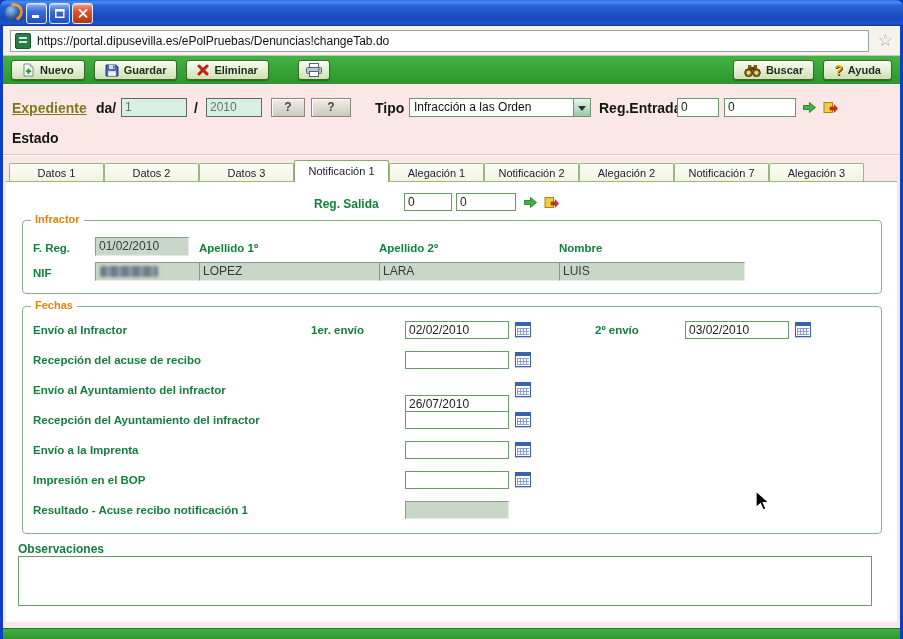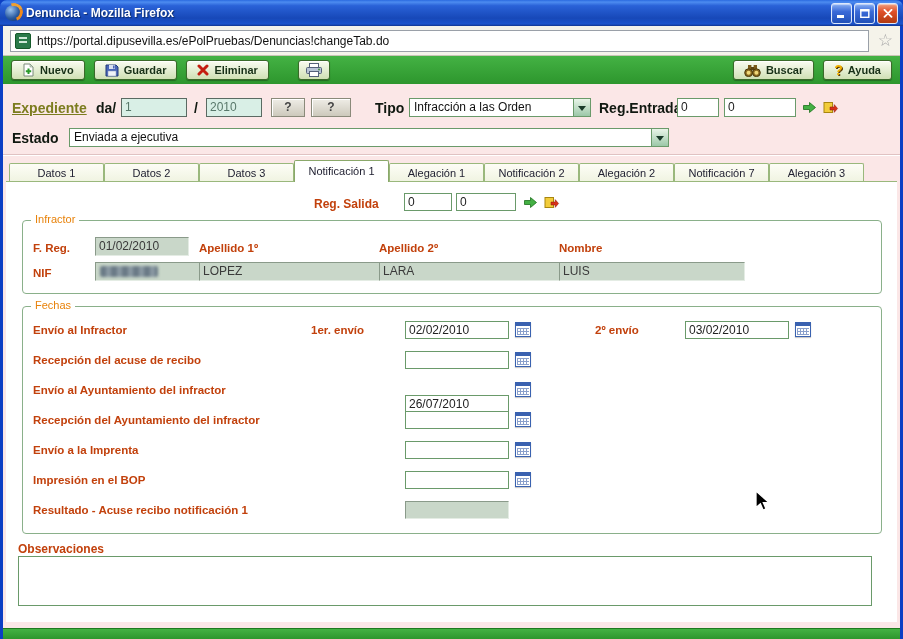--- a/index.html
+++ b/index.html
@@ -59,44 +59,43 @@
 
   
   .tabstrip{position:absolute;left:6px;top:76px;height:21px;display:flex}
   .tab{width:95px;height:28px;margin-top:3px;background:linear-gradient(#fdfdf6,#e9eed6);
     border:1px solid #9ab87c;border-bottom:none;border-radius:2px 2px 0 0;
     font-size:11px;color:#223;text-align:center;line-height:19px;white-space:nowrap;overflow:hidden}
   .tab.active{background:#fff;height:22px;margin-top:0;border-color:#8aa86a;position:relative;z-index:3;line-height:21px}
 
   
   .panel{position:absolute;left:3px;top:97px;width:891px;height:441px;background:#fff;border-top:1px solid #9ab87c}
-  .blabel{position:absolute;font-size:11.5px;font-weight:bold;color:#c2410c;line-height:18px;white-space:nowrap}
+  .blabel{position:absolute;font-size:11.5px;font-weight:bold;color:#15803d;line-height:18px;white-space:nowrap}
   .fset{position:absolute;border:1px solid #8ab08a;border-radius:4px}
-  .legend{position:absolute;top:-8px;left:8px;background:#fff;padding:0 4px;font-size:11px;font-weight:normal;color:#e8820a}
+  .legend{position:absolute;top:-8px;left:8px;background:#fff;padding:0 4px;font-size:11px;font-weight:bold;color:#e8820a}
   .cal{position:absolute;width:16px;height:15px;background:#fff;border:1px solid #3a62b0;box-shadow:0 1px 1px rgba(0,0,0,.2)}
   .cal::before{content:"";position:absolute;left:0;top:0;right:0;height:3px;background:#3a62b0}
   .cal::after{content:"";position:absolute;left:1px;top:5px;width:12px;height:7px;
     background-image:repeating-linear-gradient(90deg,#8aa0cc 0 1px,transparent 1px 3px),
                      repeating-linear-gradient(#8aa0cc 0 1px,transparent 1px 3px)}
   .mini{position:absolute;width:15px;height:14px}
   .frow{position:absolute;left:0;right:0;height:19px}
   .redact{position:absolute;left:4px;top:3px;width:58px;height:11px;border-radius:2px;
     background:repeating-linear-gradient(90deg,#6a7a86 0 6px,#8a98a2 6px 11px);filter:blur(1.5px)}
   .obs{position:absolute;background:#fff;border:1px solid #6a9a6a;resize:none;font-family:"Liberation Sans",sans-serif;font-size:12px}
   .bottomstrip{position:absolute;left:0;bottom:0;width:100%;height:11px;background:linear-gradient(#44b244,#2d962d);border-top:1px solid #1f7a1f}
   .cursor{position:absolute;left:755px;top:490px;z-index:50}
 </style>
 </head>
 <body>
 
 <div id="page">
 
   <div class="titlebar">
     <span class="ff-icon"></span>
-    <span class="title">Denuncia - Mozilla Firefox</span>
     <div class="winbtns">
       <span class="wbtn">
         <svg width="10" height="9">
             <rect x="0" y="6" width="7" height="3" fill="#fff"></rect>
           </svg>
       </span>
       <span class="wbtn">
         <svg width="10" height="9">
             <rect x="0.8" y="0.8" width="8" height="7.5" fill="none" stroke="#fff" stroke-width="1.4"></rect>
             <rect x="0.3" y="0.3" width="9" height="2.2" fill="#fff"></rect>
@@ -194,26 +193,20 @@
         </svg>
     </span>
     <span class="mini" style="left:820px;top:16px">
       <svg width="16" height="13">
           <rect x="1" y="1.5" width="8.5" height="10" fill="#f2cc3a" stroke="#a8860f"></rect>
           <path d="M7 6 h4.2 v-2.4 l3.4 3.9 -3.4 3.9 v-2.4 h-4.2 z" fill="#d83018" stroke="#8a1a08" stroke-width="0.5"></path>
         </svg>
     </span>
 
     <span class="hlabel" style="left:9px;top:44px">Estado</span>
-    <div class="select" style="left:66px;top:44px;width:600px">
-      <span class="selval">Enviada a ejecutiva</span>
-      <span class="arrowbox">
-          <i class="tri"></i>
-        </span>
-    </div>
 
     <div class="hdivider"></div>
 
     <div class="tabstrip">
       <div class="tab">Datos 1</div>
       <div class="tab">Datos 2</div>
       <div class="tab">Datos 3</div>
       <div class="tab active">Notificación 1</div>
       <div class="tab">Alegación 1</div>
       <div class="tab">Notificación 2</div>

